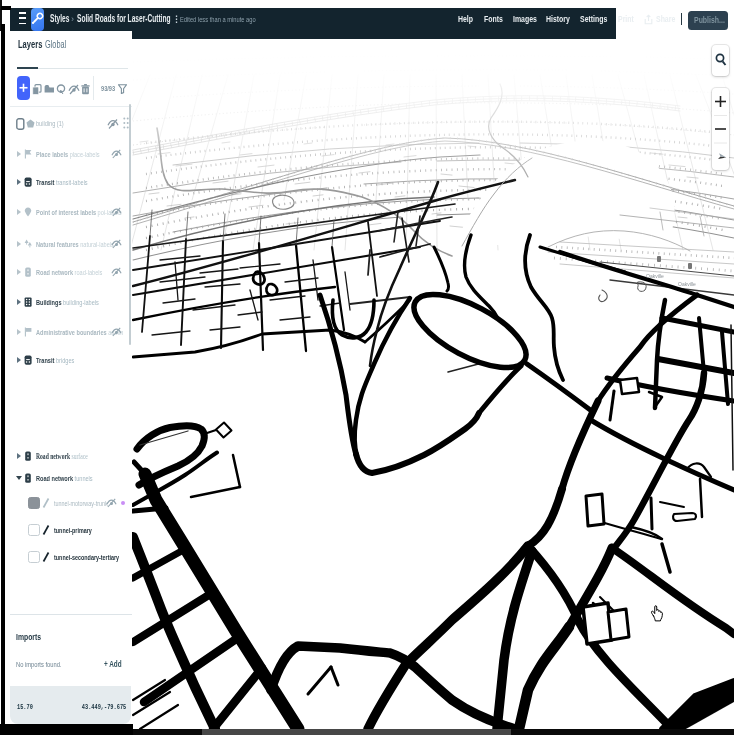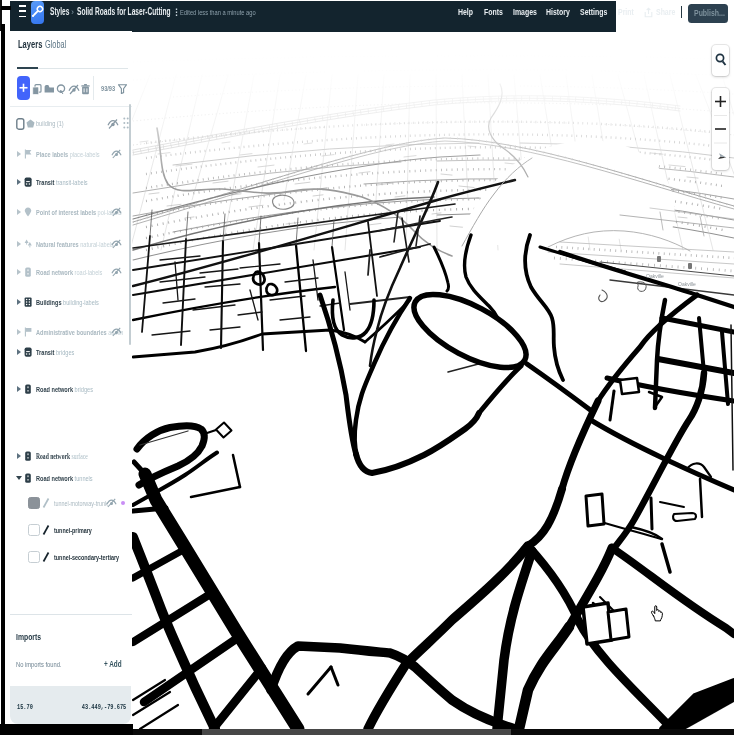--- a/index.html
+++ b/index.html
@@ -1,19 +1,19 @@
 <!DOCTYPE html>
 <html><head>
 <meta charset="utf-8">
 <style>
   html,body{margin:0;padding:0;}
   body{width:734px;height:735px;overflow:hidden;font-family:"Liberation Sans",sans-serif;background:#fff;}
   #app{position:relative;width:734px;height:735px;overflow:hidden;background:#fff;}
   .abs{position:absolute;}
-  #topbar{left:10px;top:1px;width:606px;height:31px;background:#13242e;color:#fff;}
+  #topbar{left:10px;top:8px;width:606px;height:31px;background:#13242e;color:#fff;}
   .tb-item{position:absolute;top:0;height:22px;line-height:22px;font-size:10px;font-weight:bold;color:#e9eef1;transform-origin:0 50%;transform:scaleX(0.73);white-space:nowrap;}
   #sidebar{left:10px;top:31px;width:122px;height:693px;background:#fff;}
   .rowname{color:#32434d;font-weight:bold;}
   .rowid{color:#a6b9c2;}
   .dim .rowname{color:#a9b8c0;font-weight:bold;}
   .dim .rowid{color:#c3d0d6;}
   .lrow{position:absolute;left:0;width:122px;height:29px;font-size:8px;}
   .lrow .txt{position:absolute;left:26px;top:50%;transform:translateY(-50%) scaleX(0.7);transform-origin:0 50%;white-space:nowrap;}
   .tri{position:absolute;left:7px;top:50%;transform:translateY(-50%);width:0;height:0;border-left:4px solid #5e7280;border-top:3px solid transparent;border-bottom:3px solid transparent;}
   .dim .tri{border-left-color:#b6c3ca;}
@@ -515,38 +515,29 @@
           <line x1="1.4" y1="0.4" x2="1.4" y2="9.6" stroke="#b3c1c9" stroke-width="1.1"></line>
           <path d="M2,1 L7.4,1 L7.4,4.8 L2,4.8 Z" fill="#b3c1c9"></path>
         </svg>
       <div class="txt"><span class="rowname">Administrative boundaries</span> <span class="rowid">admin</span></div>
         <svg width="11" height="10" class="eyeoff" style="right:10px;">
           <path d="M0.9,6.2 C2.4,3.2 4,2.1 5.5,2.1 C7,2.1 8.6,3.2 10.1,6.2" stroke="#93a5af" stroke-width="1.1" fill="none"></path>
           <circle cx="5.5" cy="5.4" r="1.5" fill="#93a5af"></circle>
           <line x1="1.8" y1="9" x2="9.2" y2="0.8" stroke="#93a5af" stroke-width="1.1"></line>
         </svg>
     </div>
-    <div class="lrow" style="top:306px;">
+    <div class="lrow" style="top:314.0px;">
         <div class="tri"></div>
       <svg width="8" height="10" class="icn">
           <rect x="0.6" y="0.4" width="7" height="9.4" rx="1.8" fill="#2d3e48"></rect>
           <line x1="2.2" y1="4.6" x2="5.8" y2="4.6" stroke="#fff" stroke-width="1"></line>
           <circle cx="2.6" cy="7" r="0.8" fill="#fff"></circle>
           <circle cx="5.4" cy="7" r="0.8" fill="#fff"></circle>
         </svg>
       <div class="txt"><span class="rowname">Transit</span> <span class="rowid">bridges</span></div>
-    </div>
-    <div class="lrow" style="top:343.0px;">
-        <div class="tri"></div>
-      <svg width="8" height="10" class="icn">
-          <rect x="1.2" y="0.4" width="5.6" height="9.4" rx="1.6" fill="#2d3e48"></rect>
-          <line x1="4" y1="2.4" x2="4" y2="4.2" stroke="#fff" stroke-width="1"></line>
-          <line x1="4" y1="6" x2="4" y2="7.6" stroke="#fff" stroke-width="1"></line>
-        </svg>
-      <div class="txt"><span class="rowname">Road network</span> <span class="rowid">bridges</span></div>
     </div>
     <div class="lrow" style="top:410px;font-family:Liberation Serif, serif;">
         <div class="tri"></div>
       <svg width="8" height="10" class="icn">
           <rect x="1.2" y="0.4" width="5.6" height="9.4" rx="1.6" fill="#2d3e48"></rect>
           <line x1="4" y1="2.4" x2="4" y2="4.2" stroke="#fff" stroke-width="1"></line>
           <line x1="4" y1="6" x2="4" y2="7.6" stroke="#fff" stroke-width="1"></line>
         </svg>
       <div class="txt"><span class="rowname">Road network</span> <span class="rowid">surface</span></div>
     </div>

